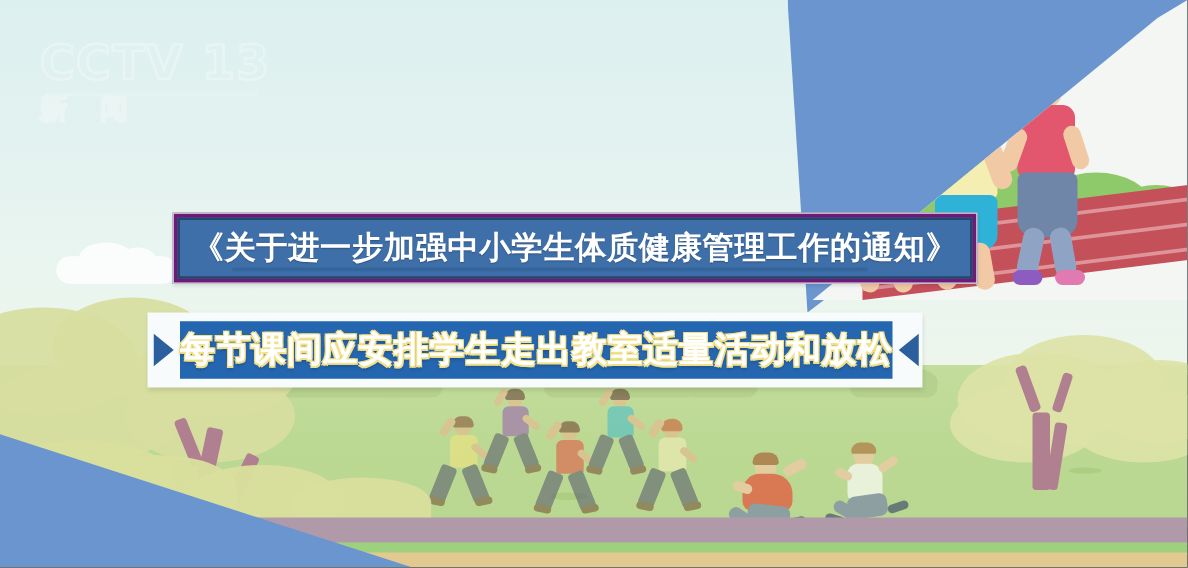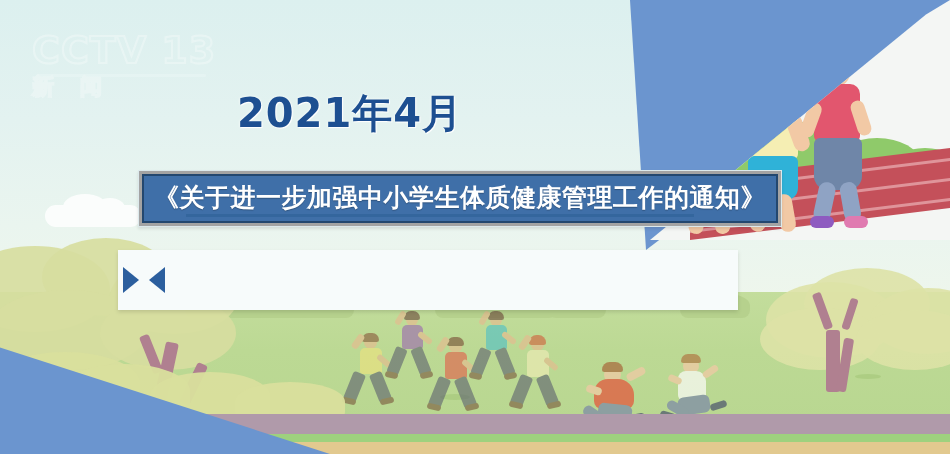--- a/index.html
+++ b/index.html
@@ -168,21 +168,21 @@
   .dept-line{
     position:absolute;left:0;top:134px;width:700px;
     text-align:center;
     font-size:26px;font-weight:700;color:#1d4f91;
     letter-spacing:2px;
     text-shadow:0 0 3px rgba(255,255,255,.95);
   }
 
   .doc-title-wrap{
     position:absolute;left:138px;top:170px;
-    background:#a3a3a3;
+    background:#701a75;
     padding:3px;
     border:1px solid #dce9ec;
     box-shadow:0 2px 3px rgba(0,0,0,.10);
   }
   .doc-title{
     background:#3f6fa8;
     border:2px solid #23476f;
     color:#ffffff;
     font-size:25px;font-weight:700;letter-spacing:.5px;
     padding:5px 10px 7px 10px;
@@ -425,26 +425,28 @@
       <div class="sk shoe-pink" style="left:46px;top:168px;width:24px;height:12px;border-radius:6px;"></div>
     </div>
   </div>
 
   <div class="cctv">
     <div class="cctv-main">CCTV 13</div>
     <div class="cctv-bar"></div>
     <div class="cctv-sub">新 闻</div>
   </div>
 
-  <div class="date-line">2021年4月</div>
 
   <div class="doc-title-wrap">
     <div class="doc-title">《关于进一步加强中小学生体质健康管理工作的通知》</div>
   </div>
   <div class="doc-underline"></div>
 
 
   <div class="banner">
     <div class="arrow left"></div>
+    <div class="banner-bar">
+      <span class="banner-text">每节课间应安排学生走出教室适量活动和放松</span>
+    </div>
     <div class="arrow right"></div>
   </div>
 
 </div>
 
 </body></html>

